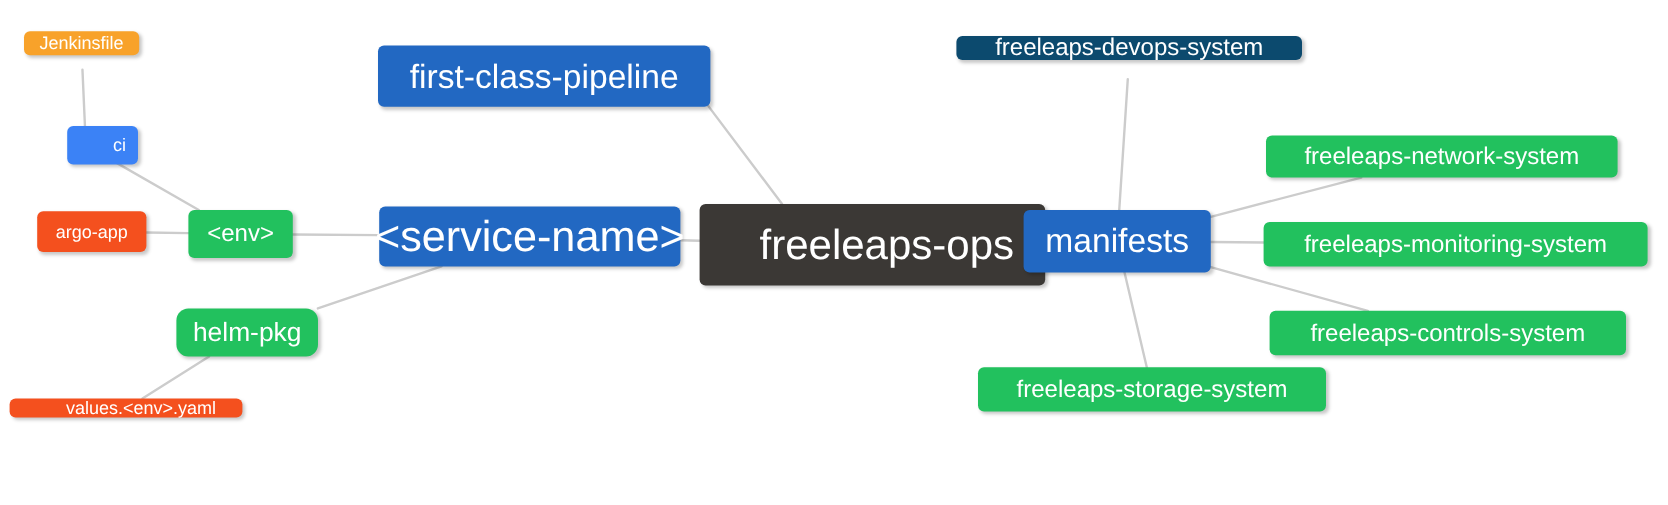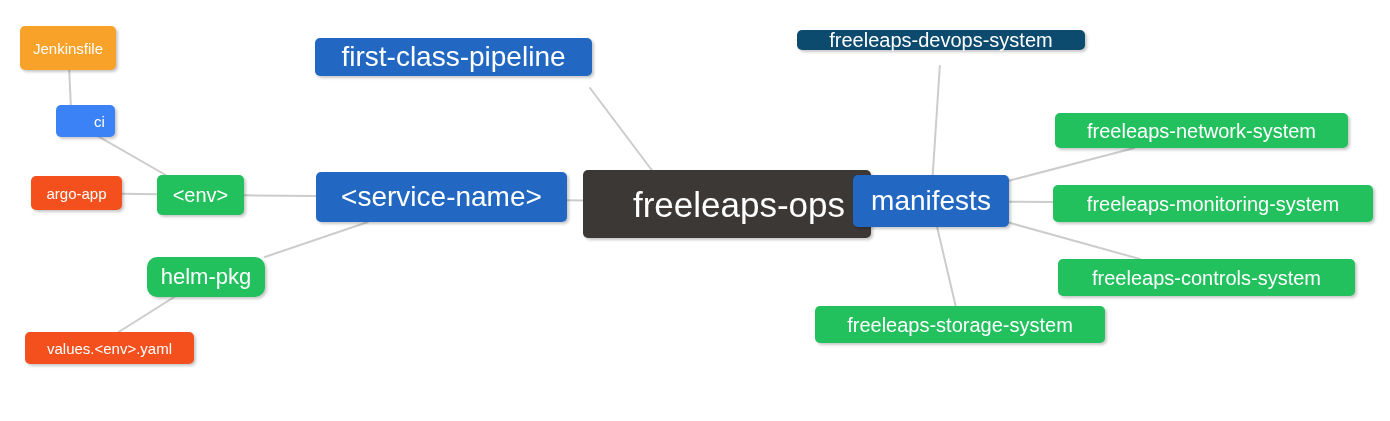--- a/index.html
+++ b/index.html
@@ -50,42 +50,42 @@
       <line x1="590" y1="88" x2="651.7188612099644" y2="170" stroke="#cccccc" stroke-width="2" stroke-linecap="round"></line>
       <line x1="567" y1="200.21206581352834" x2="583" y2="200.62157221206581" stroke="#cccccc" stroke-width="2" stroke-linecap="round"></line>
       <line x1="847" y1="202.16666666666666" x2="853" y2="202.08333333333334" stroke="#cccccc" stroke-width="2" stroke-linecap="round"></line>
       <line x1="932.6993464052288" y1="175" x2="939.8235294117648" y2="66" stroke="#cccccc" stroke-width="2" stroke-linecap="round"></line>
       <line x1="1009" y1="180.6709796672828" x2="1134.354609929078" y2="148" stroke="#cccccc" stroke-width="2" stroke-linecap="round"></line>
       <line x1="1009" y1="201.69148936170214" x2="1053" y2="202.08156028368793" stroke="#cccccc" stroke-width="2" stroke-linecap="round"></line>
       <line x1="1009" y1="222.65880217785843" x2="1139.875816993464" y2="259" stroke="#cccccc" stroke-width="2" stroke-linecap="round"></line>
       <line x1="937.1052631578947" y1="227" x2="955.6558704453441" y2="306" stroke="#cccccc" stroke-width="2" stroke-linecap="round"></line>
     </svg>
   <div id="nodes">
-      <div class="node" style="left: 20px; top: 26px; width: 96px; height: 44px; font-size: 15px; background: rgb(248, 162, 42); color: rgb(255, 255, 255);">
+      <div class="node" style="left: 20px; top: 26px; width: 96px; height: 20px; font-size: 15px; background: rgb(248, 162, 42); color: rgb(255, 255, 255);">
         <span>Jenkinsfile</span>
       </div>
       <div class="node" style="left: 56px; top: 105px; width: 31px; height: 32px; font-size: 15px; background: #3b82f6; color: rgb(255, 255, 255); padding-left: 28px;">
         <span>ci</span>
       </div>
       <div class="node" style="left: 31px; top: 176px; width: 91px; height: 34px; font-size: 15px; background: rgb(244, 80, 30); color: rgb(255, 255, 255);">
         <span>argo-app</span>
       </div>
       <div class="node" style="left: 157px; top: 175px; width: 87px; height: 40px; font-size: 20px; background: rgb(34, 193, 94); color: rgb(255, 255, 255);">
         <span>&lt;env&gt;</span>
       </div>
       <div class="node" style="left: 147px; top: 257px; width: 118px; height: 40px; font-size: 22px; background: rgb(34, 193, 94); color: rgb(255, 255, 255); border-radius: 10px;">
         <span>helm-pkg</span>
       </div>
-      <div class="node" style="left: 25px; top: 332px; width: 169px; height: 32px; font-size: 15px; background: rgb(244, 80, 30); color: rgb(255, 255, 255);">
+      <div class="node" style="left: 8px; top: 332px; width: 169px; height: 16px; font-size: 15px; background: rgb(244, 80, 30); color: rgb(255, 255, 255); padding-left: 25px;">
         <span>values.&lt;env&gt;.yaml</span>
       </div>
-      <div class="node" style="left: 315px; top: 38px; width: 277px; height: 38px; font-size: 28px; background: rgb(34, 104, 194); color: rgb(255, 255, 255);">
+      <div class="node" style="left: 315px; top: 38px; width: 277px; height: 51px; font-size: 28px; background: rgb(34, 104, 194); color: rgb(255, 255, 255);">
         <span>first-class-pipeline</span>
       </div>
-      <div class="node" style="left: 316px; top: 172px; width: 251px; height: 50px; font-size: 28px; background: rgb(34, 104, 194); color: rgb(255, 255, 255);">
+      <div class="node" style="left: 316px; top: 172px; width: 251px; height: 50px; font-size: 36px; background: rgb(34, 104, 194); color: rgb(255, 255, 255);">
         <span>&lt;service-name&gt;</span>
       </div>
       <div class="node" style="left: 583px; top: 170px; width: 264px; height: 68px; font-size: 35px; background: rgb(59, 56, 53); color: rgb(255, 255, 255); padding-left: 24px;">
         <span>freeleaps-ops</span>
       </div>
       <div class="node" style="left: 853px; top: 175px; width: 156px; height: 52px; font-size: 28px; background: rgb(34, 104, 194); color: rgb(255, 255, 255);">
         <span>manifests</span>
       </div>
       <div class="node" style="left: 797px; top: 30px; width: 288px; height: 20px; font-size: 20px; background: #0c4a6e; color: rgb(255, 255, 255);">
         <span>freeleaps-devops-system</span>

